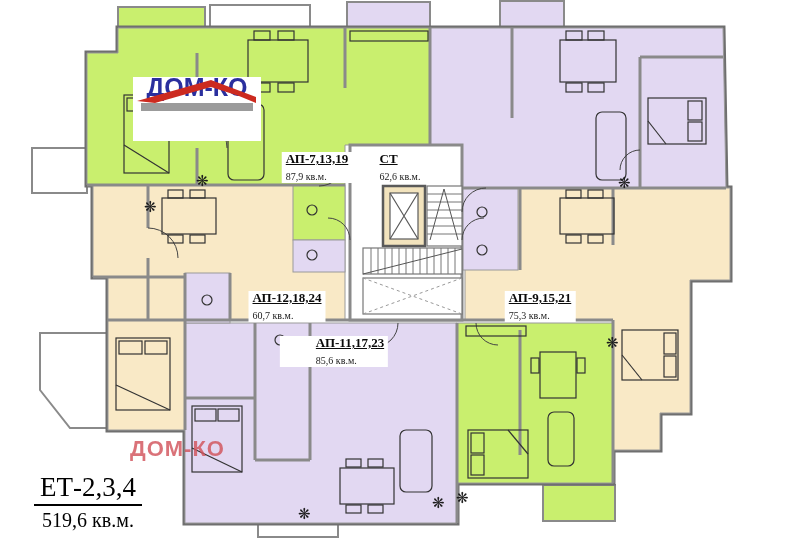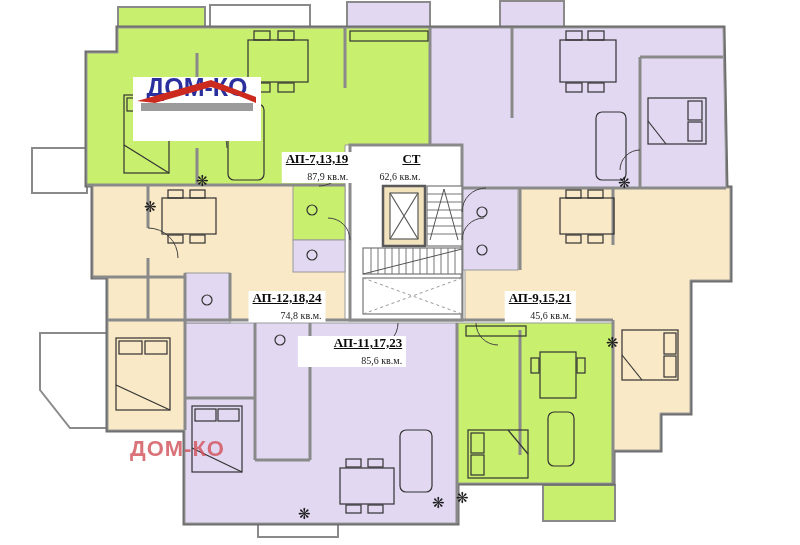--- a/index.html
+++ b/index.html
@@ -1,19 +1,19 @@
 <!DOCTYPE html>
 <html><head>
 <meta charset="utf-8">
 <style>
   html,body{margin:0;padding:0;background:#ffffff;}
   .plan{position:relative;width:800px;height:545px;background:#fff;overflow:hidden;
         font-family:"Liberation Serif", serif;}
   .plan svg{position:absolute;left:0;top:0;}
-  .apt-label{position:absolute;transform:translateX(-50%);text-align:right;
+  .apt-label{position:absolute;transform:translateX(-50%);text-align:left;
              background:#ffffff;padding:0 4px 1px 4px;line-height:1.05;z-index:5;}
   .apt-label .nm{font-size:13px;font-weight:600;color:#0a0a0a;text-decoration:underline;
                  white-space:nowrap;display:block;}
   .apt-label .ar{font-size:10px;color:#1a1a1a;white-space:nowrap;display:block;margin-top:6px;}
   .floor-label{position:absolute;left:34px;top:472px;text-align:center;z-index:6;}
   .floor-label .nm{font-size:27px;color:#000;border-bottom:2px solid #000;
                    padding:0 6px 1px 6px;display:inline-block;}
   .floor-label .ar{font-size:20px;color:#000;margin-top:3px;display:block;}
   .logo{position:absolute;left:133px;top:77px;width:128px;height:64px;background:#ffffff;
         z-index:6;display:flex;flex-direction:column;align-items:center;}
@@ -191,25 +191,29 @@
   <div class="apt-label" style="left:317px;top:152px;">
     <span class="nm">АП-7,13,19</span>
     <span class="ar">87,9 кв.м.</span>
   </div>
   <div class="apt-label" style="left:400px;top:152px;background:transparent;">
     <span class="nm">СТ</span>
     <span class="ar">62,6 кв.м.</span>
   </div>
   <div class="apt-label" style="left:287px;top:291px;">
     <span class="nm">АП-12,18,24</span>
-    <span class="ar">74,8 кв.м.</span>
+    <span class="ar">60,7 кв.м.</span>
   </div>
   <div class="apt-label" style="left:540px;top:291px;">
     <span class="nm">АП-9,15,21</span>
-    <span class="ar">45,6 кв.м.</span>
-  </div>
-  <div class="apt-label" style="left:352px;top:336px;padding-left:36px;">
+    <span class="ar">75,3 кв.м.</span>
+  </div>
+  <div class="apt-label" style="left:334px;top:336px;padding-left:36px;">
     <span class="nm">АП-11,17,23</span>
     <span class="ar">85,6 кв.м.</span>
   </div>
 
+  <div class="floor-label">
+    <span class="nm">ЕТ-2,3,4</span>
+    <span class="ar">519,6 кв.м.</span>
+  </div>
 
 </div>
 
 </body></html>

